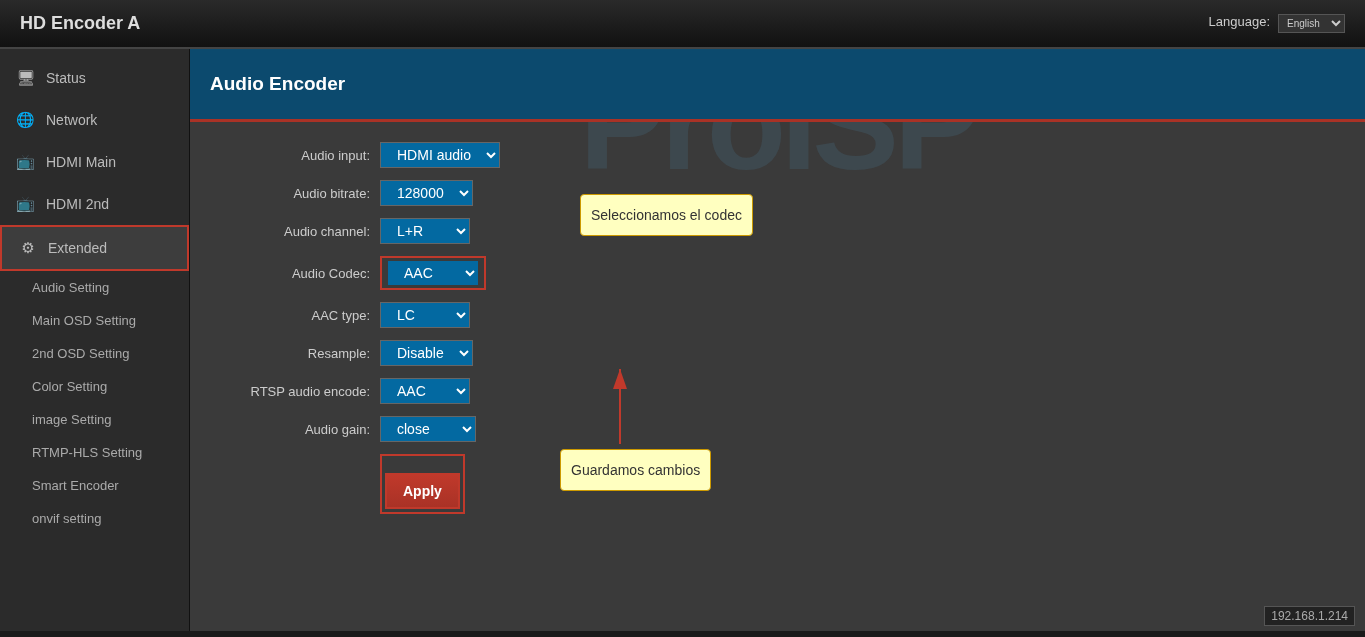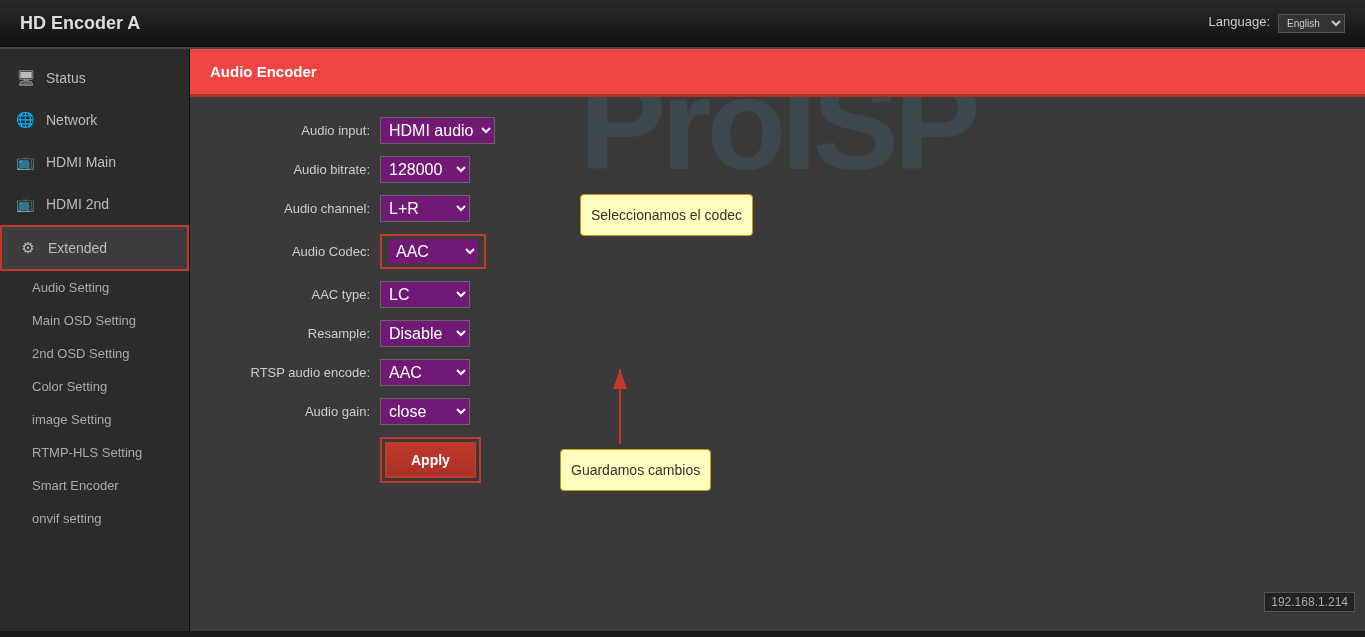--- a/index.html
+++ b/index.html
@@ -97,24 +97,24 @@
     #watermark-text {
       font-size: 130px;
       font-weight: bold;
       color: rgba(80, 140, 170, 0.18);
       letter-spacing: -5px;
       user-select: none;
     }
 
     
     #content-header {
-      background: #ef4444;
+      background: #0c4a6e;
       color: white;
-      padding: 14px 20px;
-      font-size: 15px;
+      padding: 24px 20px;
+      font-size: 19px;
       font-weight: bold;
       position: relative;
       z-index: 1;
       border-bottom: 3px solid #a93226;
     }
 
     
     #form-area {
       position: relative;
       z-index: 1;
@@ -126,65 +126,66 @@
       margin-bottom: 12px;
     }
     .form-label {
       width: 160px;
       text-align: right;
       padding-right: 10px;
       color: #ccc;
       font-size: 13px;
     }
     .form-control {
-      background: #701a75;
+      background: #0369a1;
       color: #fff;
       border: 1px solid #666;
-      padding: 3px 4px;
-      font-size: 16px;
+      padding: 3px 12px;
+      font-size: 14px;
       min-width: 90px;
     }
     .form-row-highlighted {
       border: 2px solid #c0392b;
       padding: 3px 6px;
       display: inline-flex;
       align-items: center;
     }
 
     
     #apply-btn {
       background: linear-gradient(to bottom, #c0392b, #a93226);
       color: white;
       border: 1px solid #922b21;
-      padding: 8px 24px;
+      padding: 8px 16px;
       font-size: 14px;
       cursor: pointer;
       font-weight: bold;
       display: block;
       margin-left: 160px;
       border: 2px solid #c0392b;
+      margin-top: 14px;
     }
 
     
     .annotation-box {
       position: absolute;
       background: #ffffc0;
       border: 1px solid #cc9900;
       color: #333;
       font-size: 14px;
       padding: 12px 10px;
       border-radius: 4px;
       z-index: 10;
       white-space: nowrap;
     }
 
     
     #ip-address {
       position: absolute;
-      bottom: 19px;
+      bottom: 5px;
       right: 10px;
       color: #aaa;
       font-size: 12px;
       z-index: 5;
       background: #222;
       padding: 2px 6px;
       border: 1px solid #555;
     }
 
     

